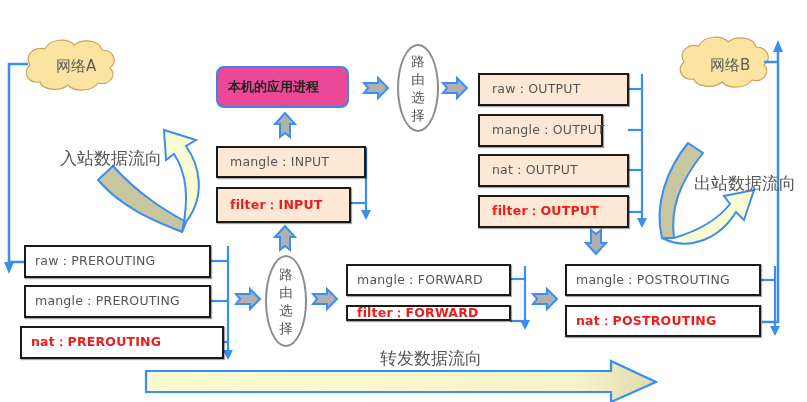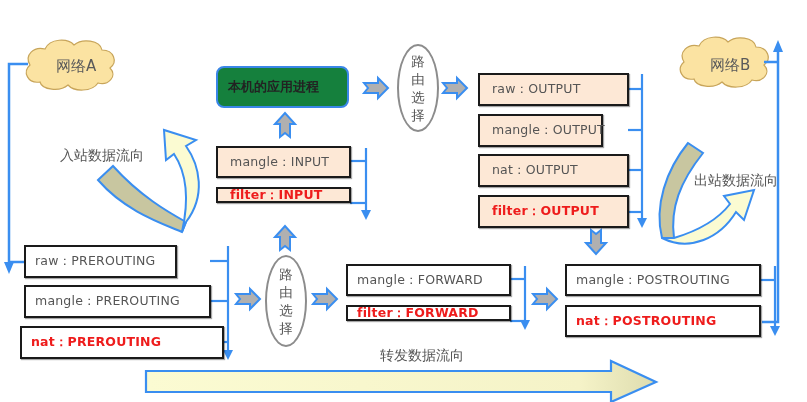--- a/index.html
+++ b/index.html
@@ -14,30 +14,30 @@
       letter-spacing: 0.2px;
       box-shadow: 1px 1px 1px rgba(0,0,0,0.35);
       white-space: nowrap;
     }
     .box.peach { background: #fde8d6; padding-left: 12px; }
     .box.white { background: #ffffff; }
     .box.red { color: #ee1c1c; font-weight: bold; }
     .proc {
       position: absolute; left: 216px; top: 66px; width: 133px; height: 42px;
       box-sizing: border-box; border: 2.5px solid #3a86e8; border-radius: 8px;
-      background: #15803d; font-weight: bold; font-size: 13px; color: #222;
+      background: #ec4899; font-weight: bold; font-size: 13px; color: #222;
       display: flex; align-items: center; padding-left: 10px;
     }
     .route {
       position: absolute; box-sizing: border-box;
       border: 2px solid #8c8c8c; border-radius: 50%; background: #fff;
       display: flex; flex-direction: column; align-items: center; justify-content: center;
       font-size: 13.5px; color: #555; line-height: 18px;
     }
-    .label { position: absolute; font-size: 14px; color: #555; white-space: nowrap; }
+    .label { position: absolute; font-size: 17px; color: #555; white-space: nowrap; }
     .cloud-text { position: absolute; font-size: 15px; color: #5a5a5a; white-space: nowrap; }
   </style>
 </head>
 <body>
 
 <div id="canvas">
 
   <svg width="807" height="402" style="position:absolute;left:0;top:0">
     <defs>
       <marker id="ah" markerWidth="8" markerHeight="8" refX="4" refY="4" orient="auto" markerUnits="userSpaceOnUse">
@@ -158,26 +158,26 @@
     <span>选</span>
     <span>择</span>
   </div>
   <div class="route" style="left:265px;top:255px;width:42px;height:92px">
     <span>路</span>
     <span>由</span>
     <span>选</span>
     <span>择</span>
   </div>
 
-  <div class="box white" style="left:24px;top:245px;width:153px;height:33px">raw：PREROUTING</div>
+  <div class="box white" style="left:24px;top:245px;width:187px;height:33px">raw：PREROUTING</div>
   <div class="box white" style="left:24px;top:285px;width:187px;height:33px">mangle：PREROUTING</div>
   <div class="box white red" style="left:20px;top:326px;width:204px;height:33px">nat：PREROUTING</div>
 
-  <div class="box peach" style="left:216px;top:146px;width:135px;height:32px">mangle：INPUT</div>
-  <div class="box peach red" style="left:216px;top:187px;width:135px;height:16px">filter：INPUT</div>
+  <div class="box peach" style="left:216px;top:146px;width:150px;height:32px">mangle：INPUT</div>
+  <div class="box peach red" style="left:216px;top:187px;width:135px;height:36px">filter：INPUT</div>
 
   <div class="box peach" style="left:478px;top:73px;width:151px;height:33px">raw：OUTPUT</div>
   <div class="box peach" style="left:478px;top:114px;width:125px;height:33px">mangle：OUTPUT</div>
   <div class="box peach" style="left:478px;top:154px;width:151px;height:33px">nat：OUTPUT</div>
   <div class="box peach red" style="left:478px;top:195px;width:151px;height:33px">filter：OUTPUT</div>
 
   <div class="box white" style="left:346px;top:264px;width:165px;height:32px">mangle：FORWARD</div>
   <div class="box white red" style="left:346px;top:305px;width:165px;height:16px">filter：FORWARD</div>
 
   <div class="box white" style="left:565px;top:264px;width:196px;height:32px">mangle：POSTROUTING</div>

